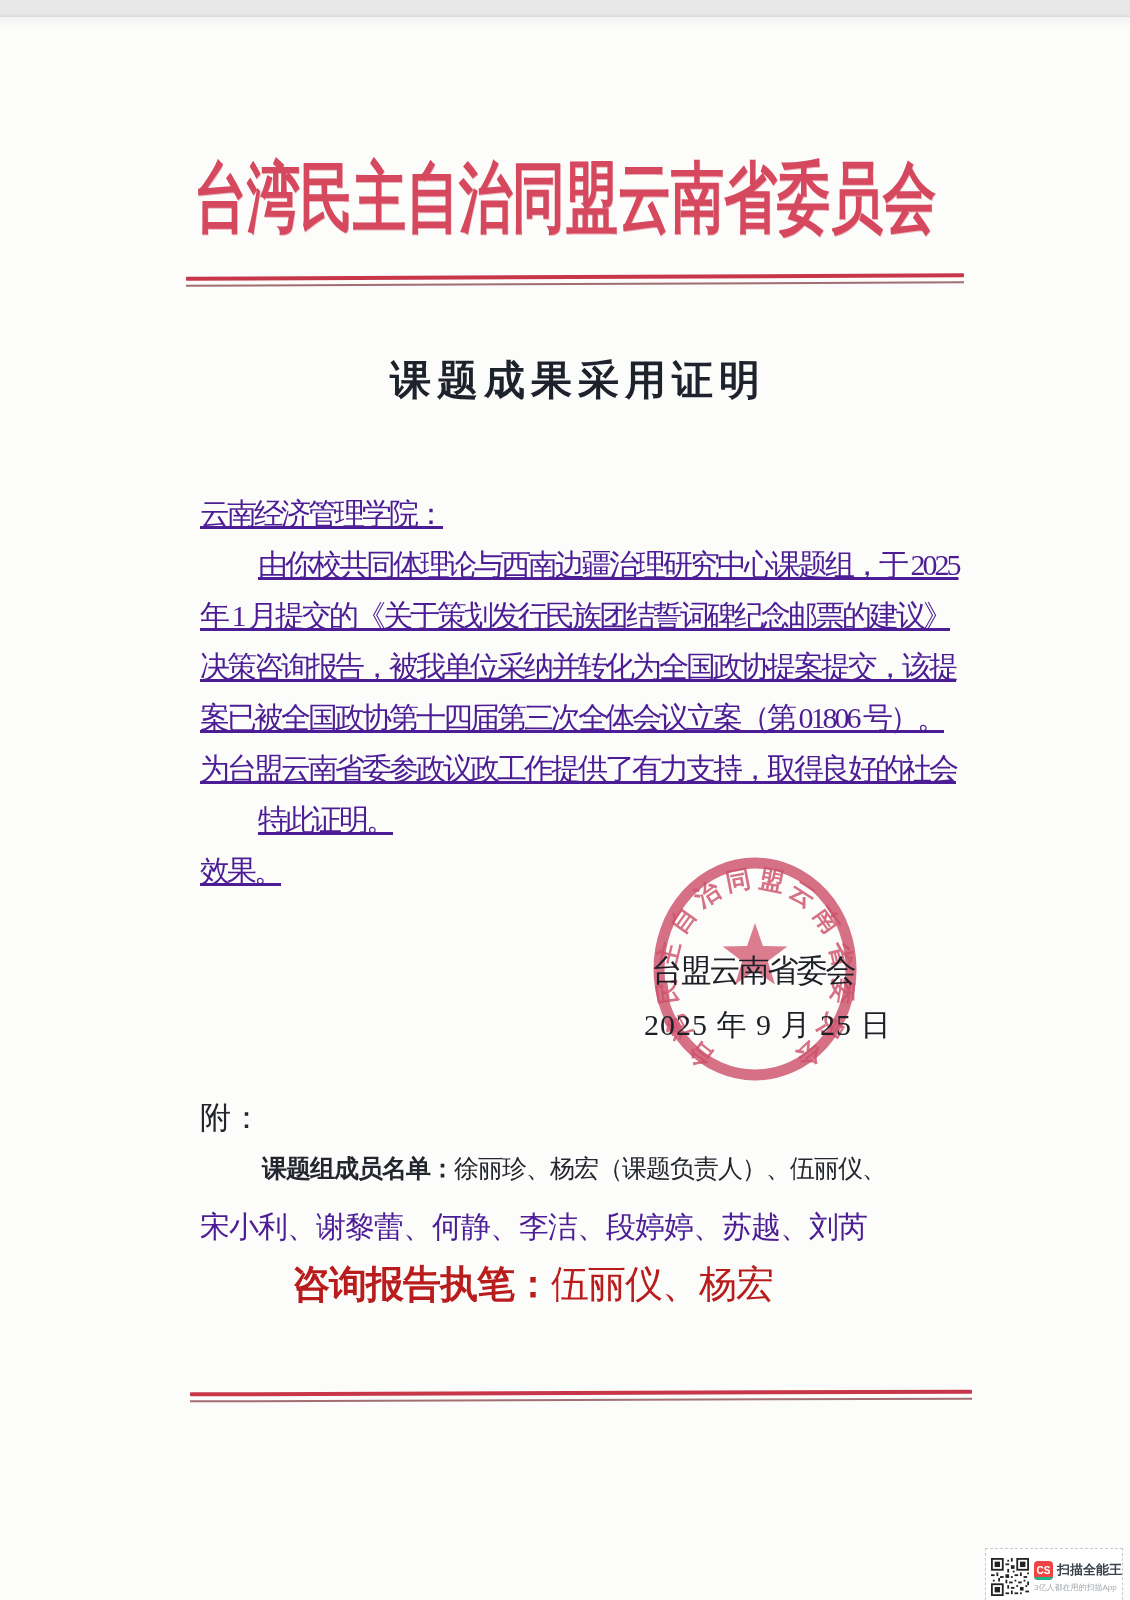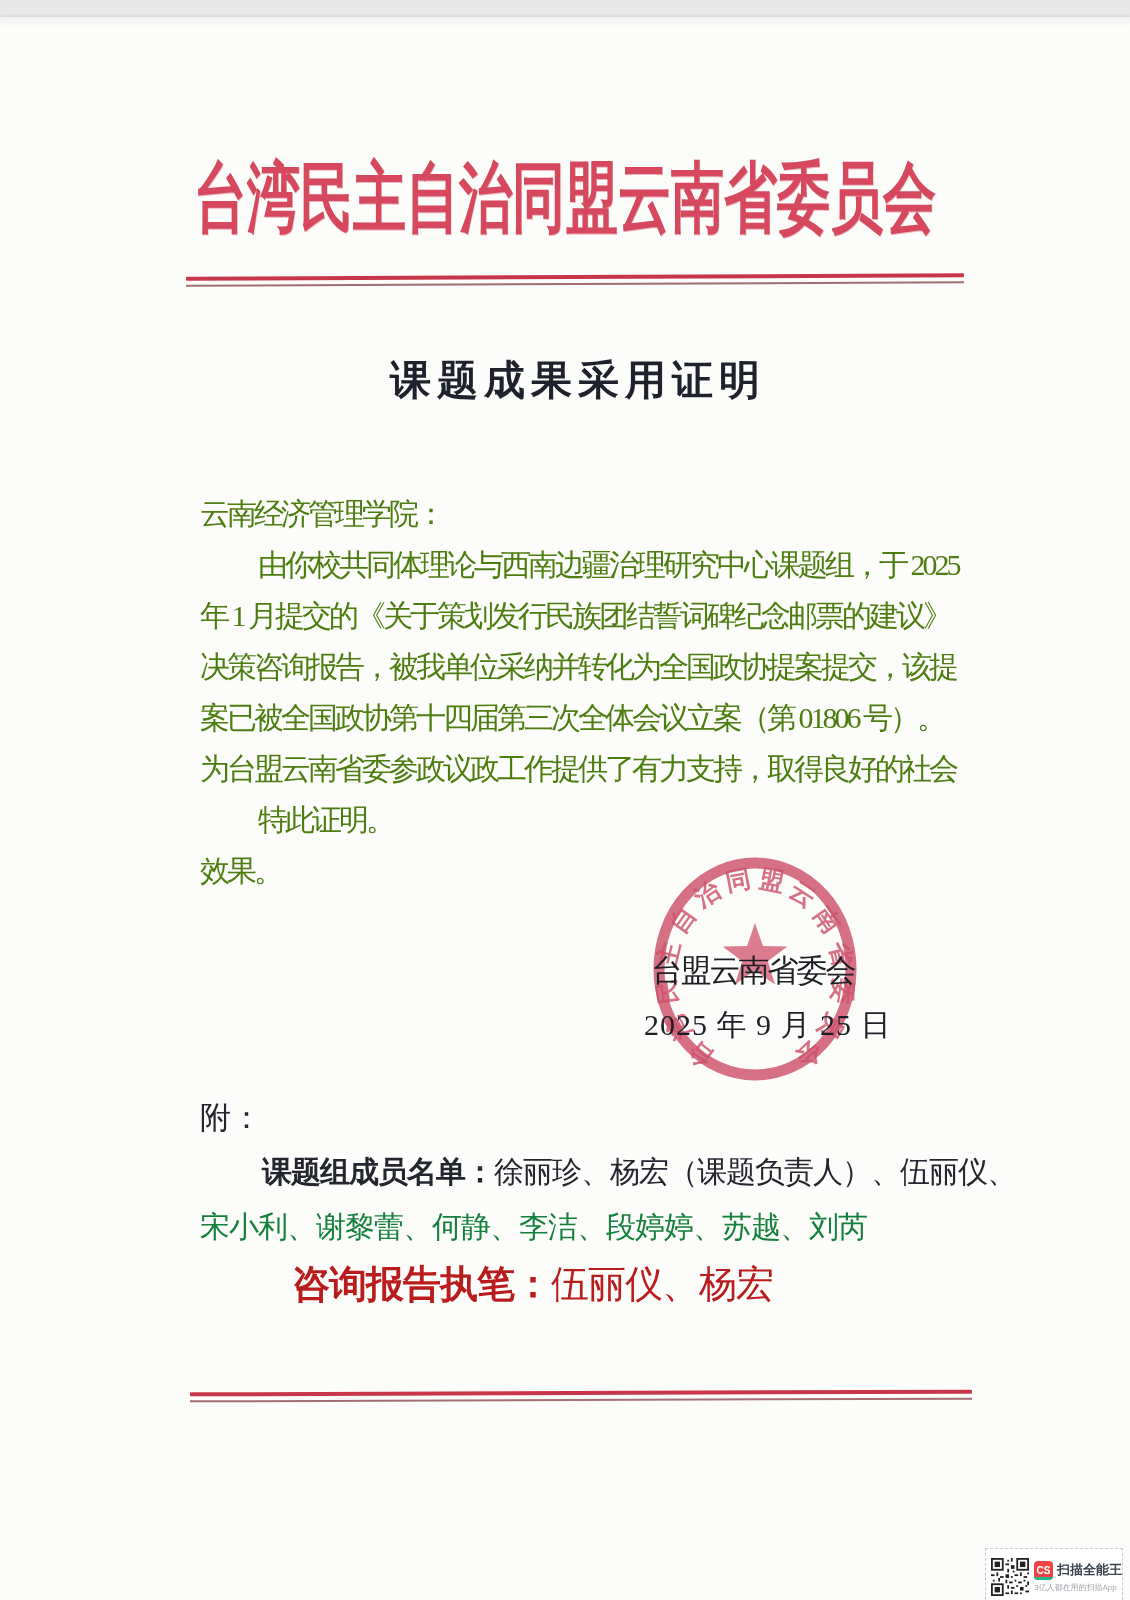--- a/index.html
+++ b/index.html
@@ -29,22 +29,22 @@
   
   .doc-title {
     position:absolute; top:336px; left:0; width:100%;
     text-align:center; font-size:41px; font-weight:bold; color:#1e222c;
     letter-spacing:6px; padding-left:26px;
   }
 
   
   .body-block { position:absolute; left:200px; top:471px; width:740px; }
   .body-line {
-    font-size:30px; line-height:51px; height:51px; color:#4d7c0f;
-    letter-spacing:-3px; white-space:nowrap;
+    font-size:30px; line-height:51px; height:51px; color:#4c1d95;
+    letter-spacing:-3px; white-space:nowrap;text-decoration:underline;
   }
   .body-line.indent { padding-left:58px; }
 
   
   .seal { position:absolute; left:650px; top:840px; width:212px; height:226px;
     mix-blend-mode:multiply; opacity:.93; }
   .seal-char { font-size:25px; font-weight:bold; fill:#cc4563; opacity:.82;
     text-anchor:middle; font-family:"Liberation Serif","DejaVu Serif",serif; }
 
   .signature {
@@ -52,23 +52,23 @@
     font-size:31px; letter-spacing:-2px; color:#1c1f26; white-space:nowrap;
   }
   .date-line {
     position:absolute; left:644px; top:988px; width:220px; text-align:center;
     font-size:30px; letter-spacing:1px; color:#1c1f26; white-space:nowrap;
   }
 
   
   .attach-label { position:absolute; left:200px; top:1080px; font-size:31px; color:#23262e; }
   .members-1 { position:absolute; left:200px; top:1135px; width:780px;
-    font-size:30px; letter-spacing:-1px; color:#23262e; padding-left:62px; white-space:nowrap; }
+    font-size:25px; letter-spacing:-1px; color:#23262e; padding-left:62px; white-space:nowrap; }
   .members-2 { position:absolute; left:200px; top:1190px; width:780px;
-    font-size:30px; letter-spacing:-1px; color:#15803d; white-space:nowrap; }
+    font-size:30px; letter-spacing:-1px; color:#4c1d95; white-space:nowrap; }
   .writers { position:absolute; left:200px; top:1242px; width:780px;
     font-size:38px; letter-spacing:-1px; color:#b91c1c; padding-left:92px; white-space:nowrap; }
   .label-bold { font-weight:bold; font-family:"Liberation Sans","DejaVu Sans",sans-serif;
     letter-spacing:-1px; }
 
   
   .watermark {
     position:absolute; left:985px; top:1531px; width:138px; height:57px;
     border:1px dashed #c9cac9; background:#ffffff;
     display:flex; align-items:center; padding:4px 5px; gap:5px;

